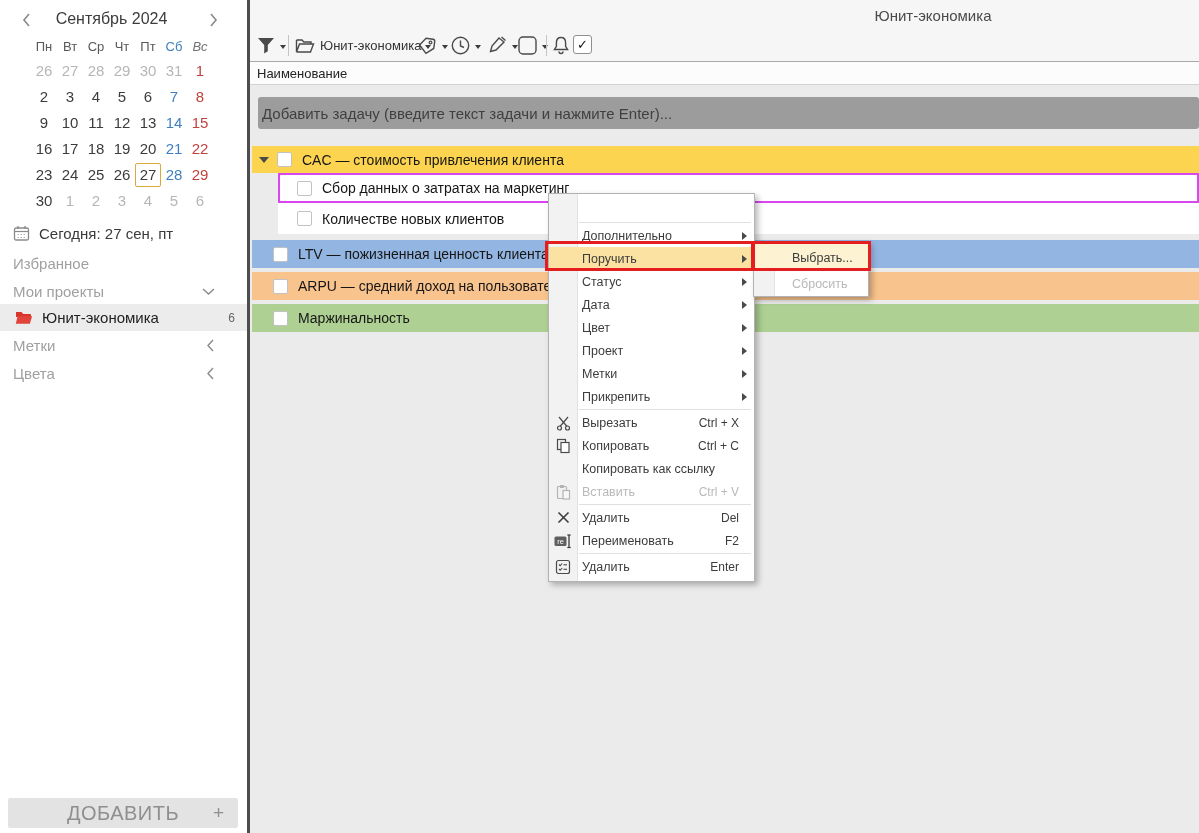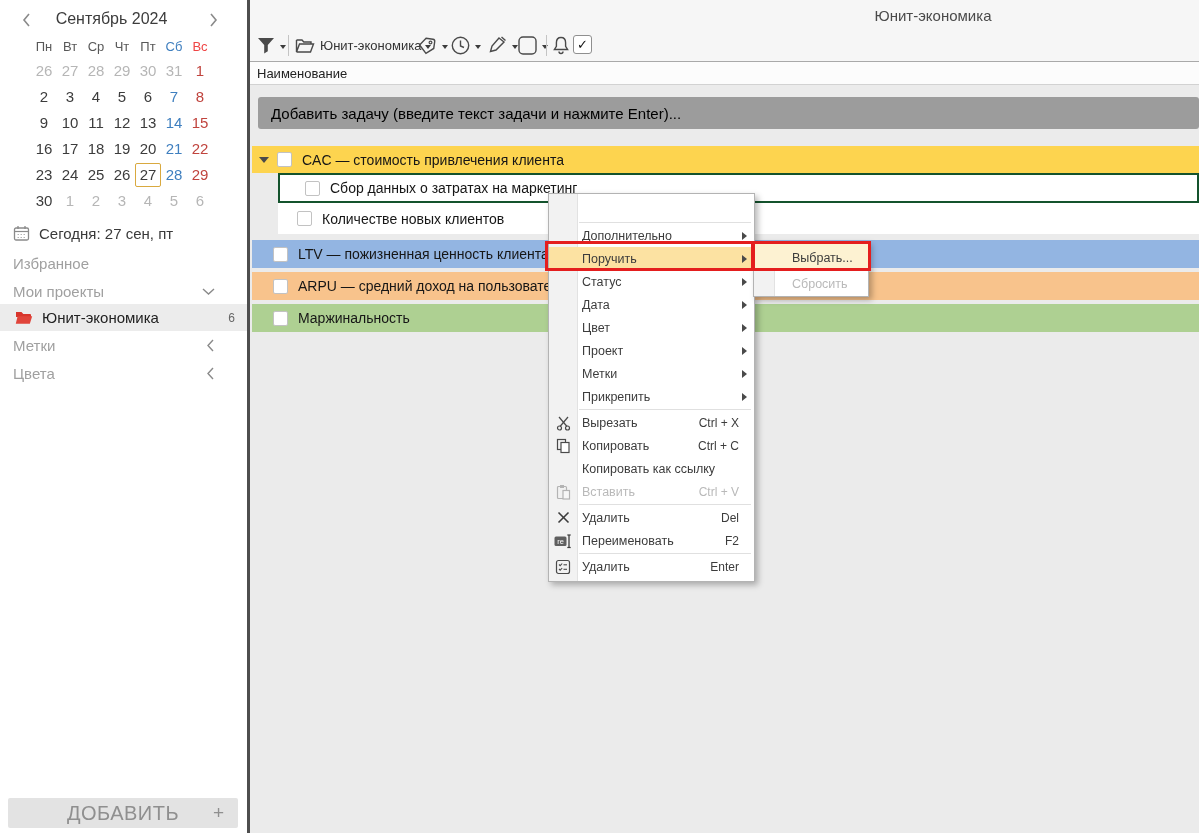--- a/index.html
+++ b/index.html
@@ -11,21 +11,21 @@
   .sidebar { position:absolute; left:0; top:0; width:247px; height:833px; background:#fff; }
   .vdivider { position:absolute; left:247px; top:0; width:3px; height:833px; background:#4e4e4e; }
 
   .cal-nav { position:absolute; top:10px; width:24px; height:20px; display:flex; align-items:center; justify-content:center; cursor:pointer; }
   .cal-prev { left:14px; } .cal-next { right:22px; }
   .cal-month { position:absolute; left:0; right:24px; top:10px; text-align:center; font-size:16px; color:#3c3c3c; }
 
   .cal-grid { position:absolute; left:31px; top:36px; width:182px; display:grid; grid-template-columns:repeat(7,26px); }
   .cal-grid span { height:26px; line-height:26px; text-align:center; }
   .hd { font-size:13px; color:#585858; height:22px !important; line-height:22px !important; }
-  .hd.sat { color:#3f7fbf; } .hd.sun { color:#ef4444; }
+  .hd.sat { color:#3f7fbf; } .hd.sun { color:#737373;font-style:italic; }
   .cc { font-size:15px; color:#3c3c3c; cursor:pointer; }
   .cc.m { color:#b6b6b6; }
   .cc.sat { color:#3f7fbf; } .cc.sun { color:#c0443e; }
   .cc.today { border:1px solid #d9a93f; border-radius:2px; height:24px; line-height:22px; margin-top:1px; background:#fff; }
 
   .today-row { position:absolute; left:13px; top:225px; display:flex; align-items:center; gap:9px; }
   .today-row .txt { font-size:15px; color:#3a3a3a; }
 
   .nav-item { position:absolute; left:0; width:247px; height:27px; display:flex; align-items:center; cursor:pointer; }
   .nav-item .t { margin-left:13px; font-size:15px; color:#a0a0a0; flex:1; }
@@ -47,28 +47,28 @@
   .tbtn { position:absolute; top:3px; height:25px; display:flex; align-items:center; cursor:pointer; }
   .tsep { position:absolute; top:5px; width:1px; height:21px; background:#c4c4c4; }
   .caret { width:0; height:0; border-left:3.5px solid transparent; border-right:3.5px solid transparent; border-top:4px solid #3c3c3c; margin-left:4px; margin-top:3px; }
   .proj-txt { font-size:13px; color:#333; margin-left:5px; }
   .tb-check { position:absolute; left:323px; top:5px; width:19px; height:19px; background:#fff; border:1px solid #8f8f8f; border-radius:3px; display:flex; align-items:center; justify-content:center; font-size:13px; font-weight:bold; color:#111; cursor:pointer; }
 
   .colhead { position:absolute; left:0; top:61px; width:949px; height:24px; background:#fcfcfc; border-top:1px solid #a9a9a9; border-bottom:1px solid #d2d2d2; display:flex; align-items:center; }
   .colhead .t { margin-left:7px; font-size:13px; color:#222; }
 
   .addtask { position:absolute; left:8px; top:97px; width:941px; height:32px; background:#9c9c9c; border-radius:3px; display:flex; align-items:center; cursor:text; }
-  .addtask .ph { margin-left:13px; font-size:15px; color:#000000; }
+  .addtask .ph { margin-left:4px; font-size:15px; color:#404040; }
 
   .row { position:absolute; display:flex; align-items:center; z-index:1; }
   .cb { width:15px; height:15px; background:#fff; border:1px solid #c2c2c2; border-radius:2px; flex:none; cursor:pointer; }
   .row .lbl { font-size:14px; color:#161616; margin-left:10px; white-space:nowrap; overflow:hidden; }
   .tri { width:0; height:0; border-left:5px solid transparent; border-right:5px solid transparent; border-top:6px solid #4a4a4a; margin-left:7px; margin-right:8px; cursor:pointer; }
   .r-cac  { left:2px; right:0; top:146px; height:27px; background:#fdd44f; }
-  .r-sel  { left:28px; right:0; top:173px; height:30px; background:#fff; border:2px solid #14532d;padding-left:8px; }
+  .r-sel  { left:28px; right:0; top:173px; height:30px; background:#fff; border:2px solid #d946ef; }
   .r-sel .cb { margin-left:17px; }
   .r-sub2 { left:28px; right:0; top:203px; height:31px; background:#fff;text-align:center; }
   .r-sub2 .cb { margin-left:19px; }
   .r-ltv  { left:2px; right:0; top:240px; height:28px; background:#93b5e2; }
   .r-arpu { left:2px; right:0; top:272px; height:28px; background:#f8c38c; }
   .r-marg { left:2px; right:0; top:304px; height:28px; background:#aed092; }
   .r-ltv .cb,.r-arpu .cb,.r-marg .cb { margin-left:21px; }
 
   
   .cmenu { position:absolute; left:298px; top:193px; width:207px; height:389px; background:#fff; border:1px solid #b3b3b3; box-shadow:3px 3px 6px rgba(0,0,0,.28); z-index:10; }

